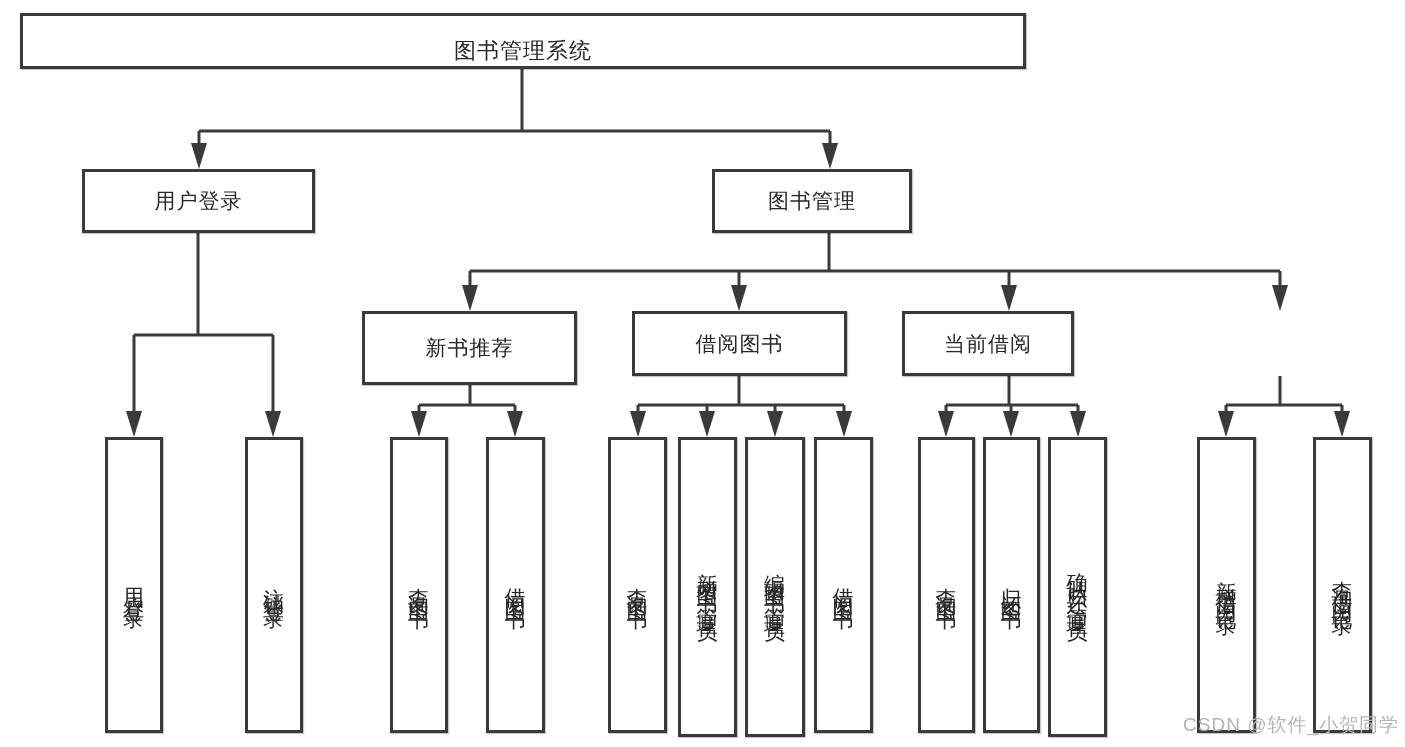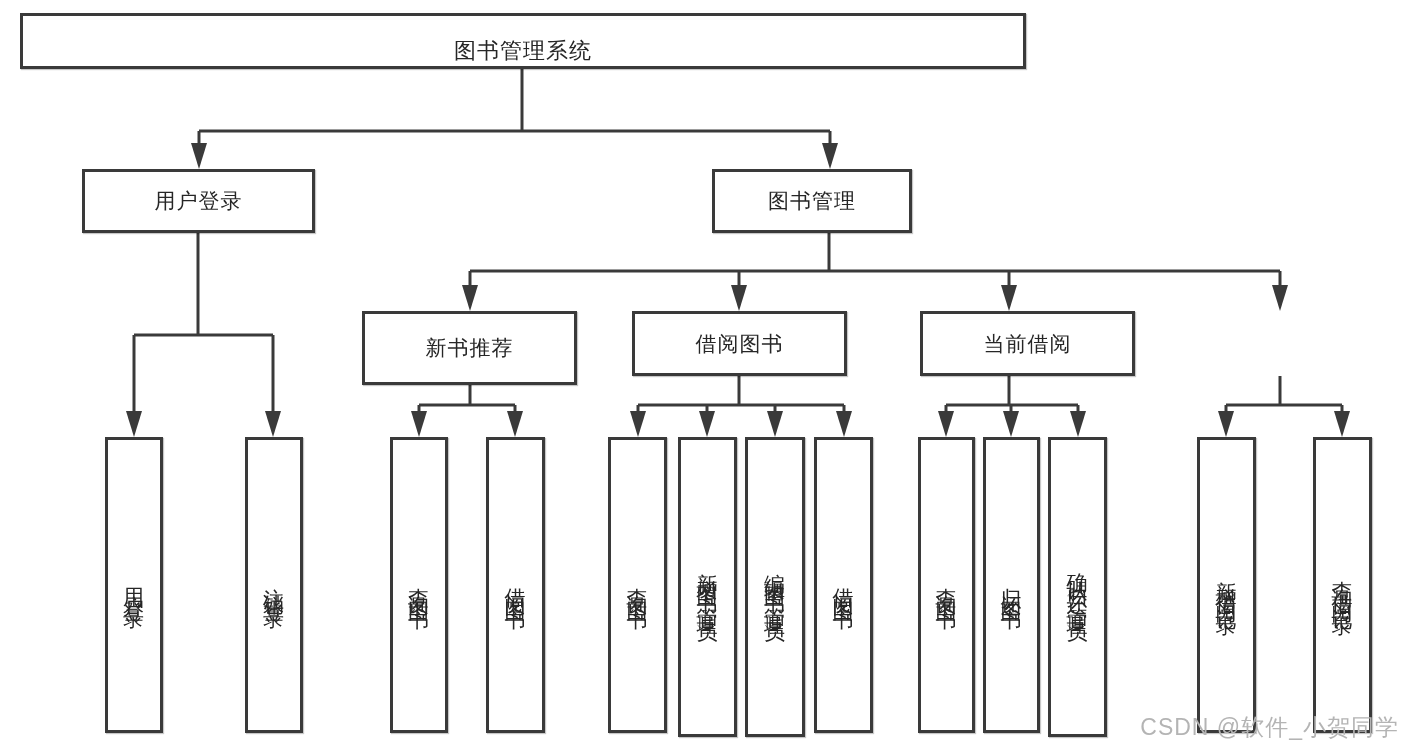--- a/index.html
+++ b/index.html
@@ -15,21 +15,21 @@
     box-shadow:1px 1px 1px rgba(0,0,0,0.22);
   }
   .hbox{font-size:21px;letter-spacing:1px;}
   .rootbox{font-size:22px;letter-spacing:1px;align-items:flex-end;}
   .vbox{
     writing-mode:vertical-rl;text-orientation:mixed;
     font-size:21px;letter-spacing:7px;line-height:1;
     display:flex;align-items:center;justify-content:center;
   }
   .watermark{
-    position:absolute;right:6px;top:712px;font-size:23px;color:#b4b4b4;
+    position:absolute;right:6px;top:712px;font-size:19px;color:#b4b4b4;
     letter-spacing:1px;white-space:nowrap;
   }
 </style>
 </head>
 <body>
 
 <div id="stage">
 
   <svg id="connectors" viewBox="0 0 1405 747" xmlns="http://www.w3.org/2000/svg">
     <g stroke="#3a3a3a" stroke-width="3" fill="none">
@@ -107,21 +107,21 @@
   <div class="box hbox" style="left:712px;top:169px;width:200px;height:64px;">
     <span>图书管理</span>
   </div>
 
   <div class="box hbox" style="left:362px;top:311px;width:215px;height:74px;">
     <span>新书推荐</span>
   </div>
   <div class="box hbox" style="left:632px;top:311px;width:215px;height:65px;">
     <span>借阅图书</span>
   </div>
-  <div class="box hbox" style="left:902px;top:311px;width:215px;height:65px;margin-left:18px;">
+  <div class="box hbox" style="left:902px;top:311px;width:172px;height:65px;">
     <span>当前借阅</span>
   </div>
 
   <div class="box vbox" style="left:105px;top:437px;width:58px;height:296px;">
     <span>用户登录</span>
   </div>
   <div class="box vbox" style="left:245px;top:437px;width:58px;height:296px;">
     <span>注销登录</span>
   </div>
 

